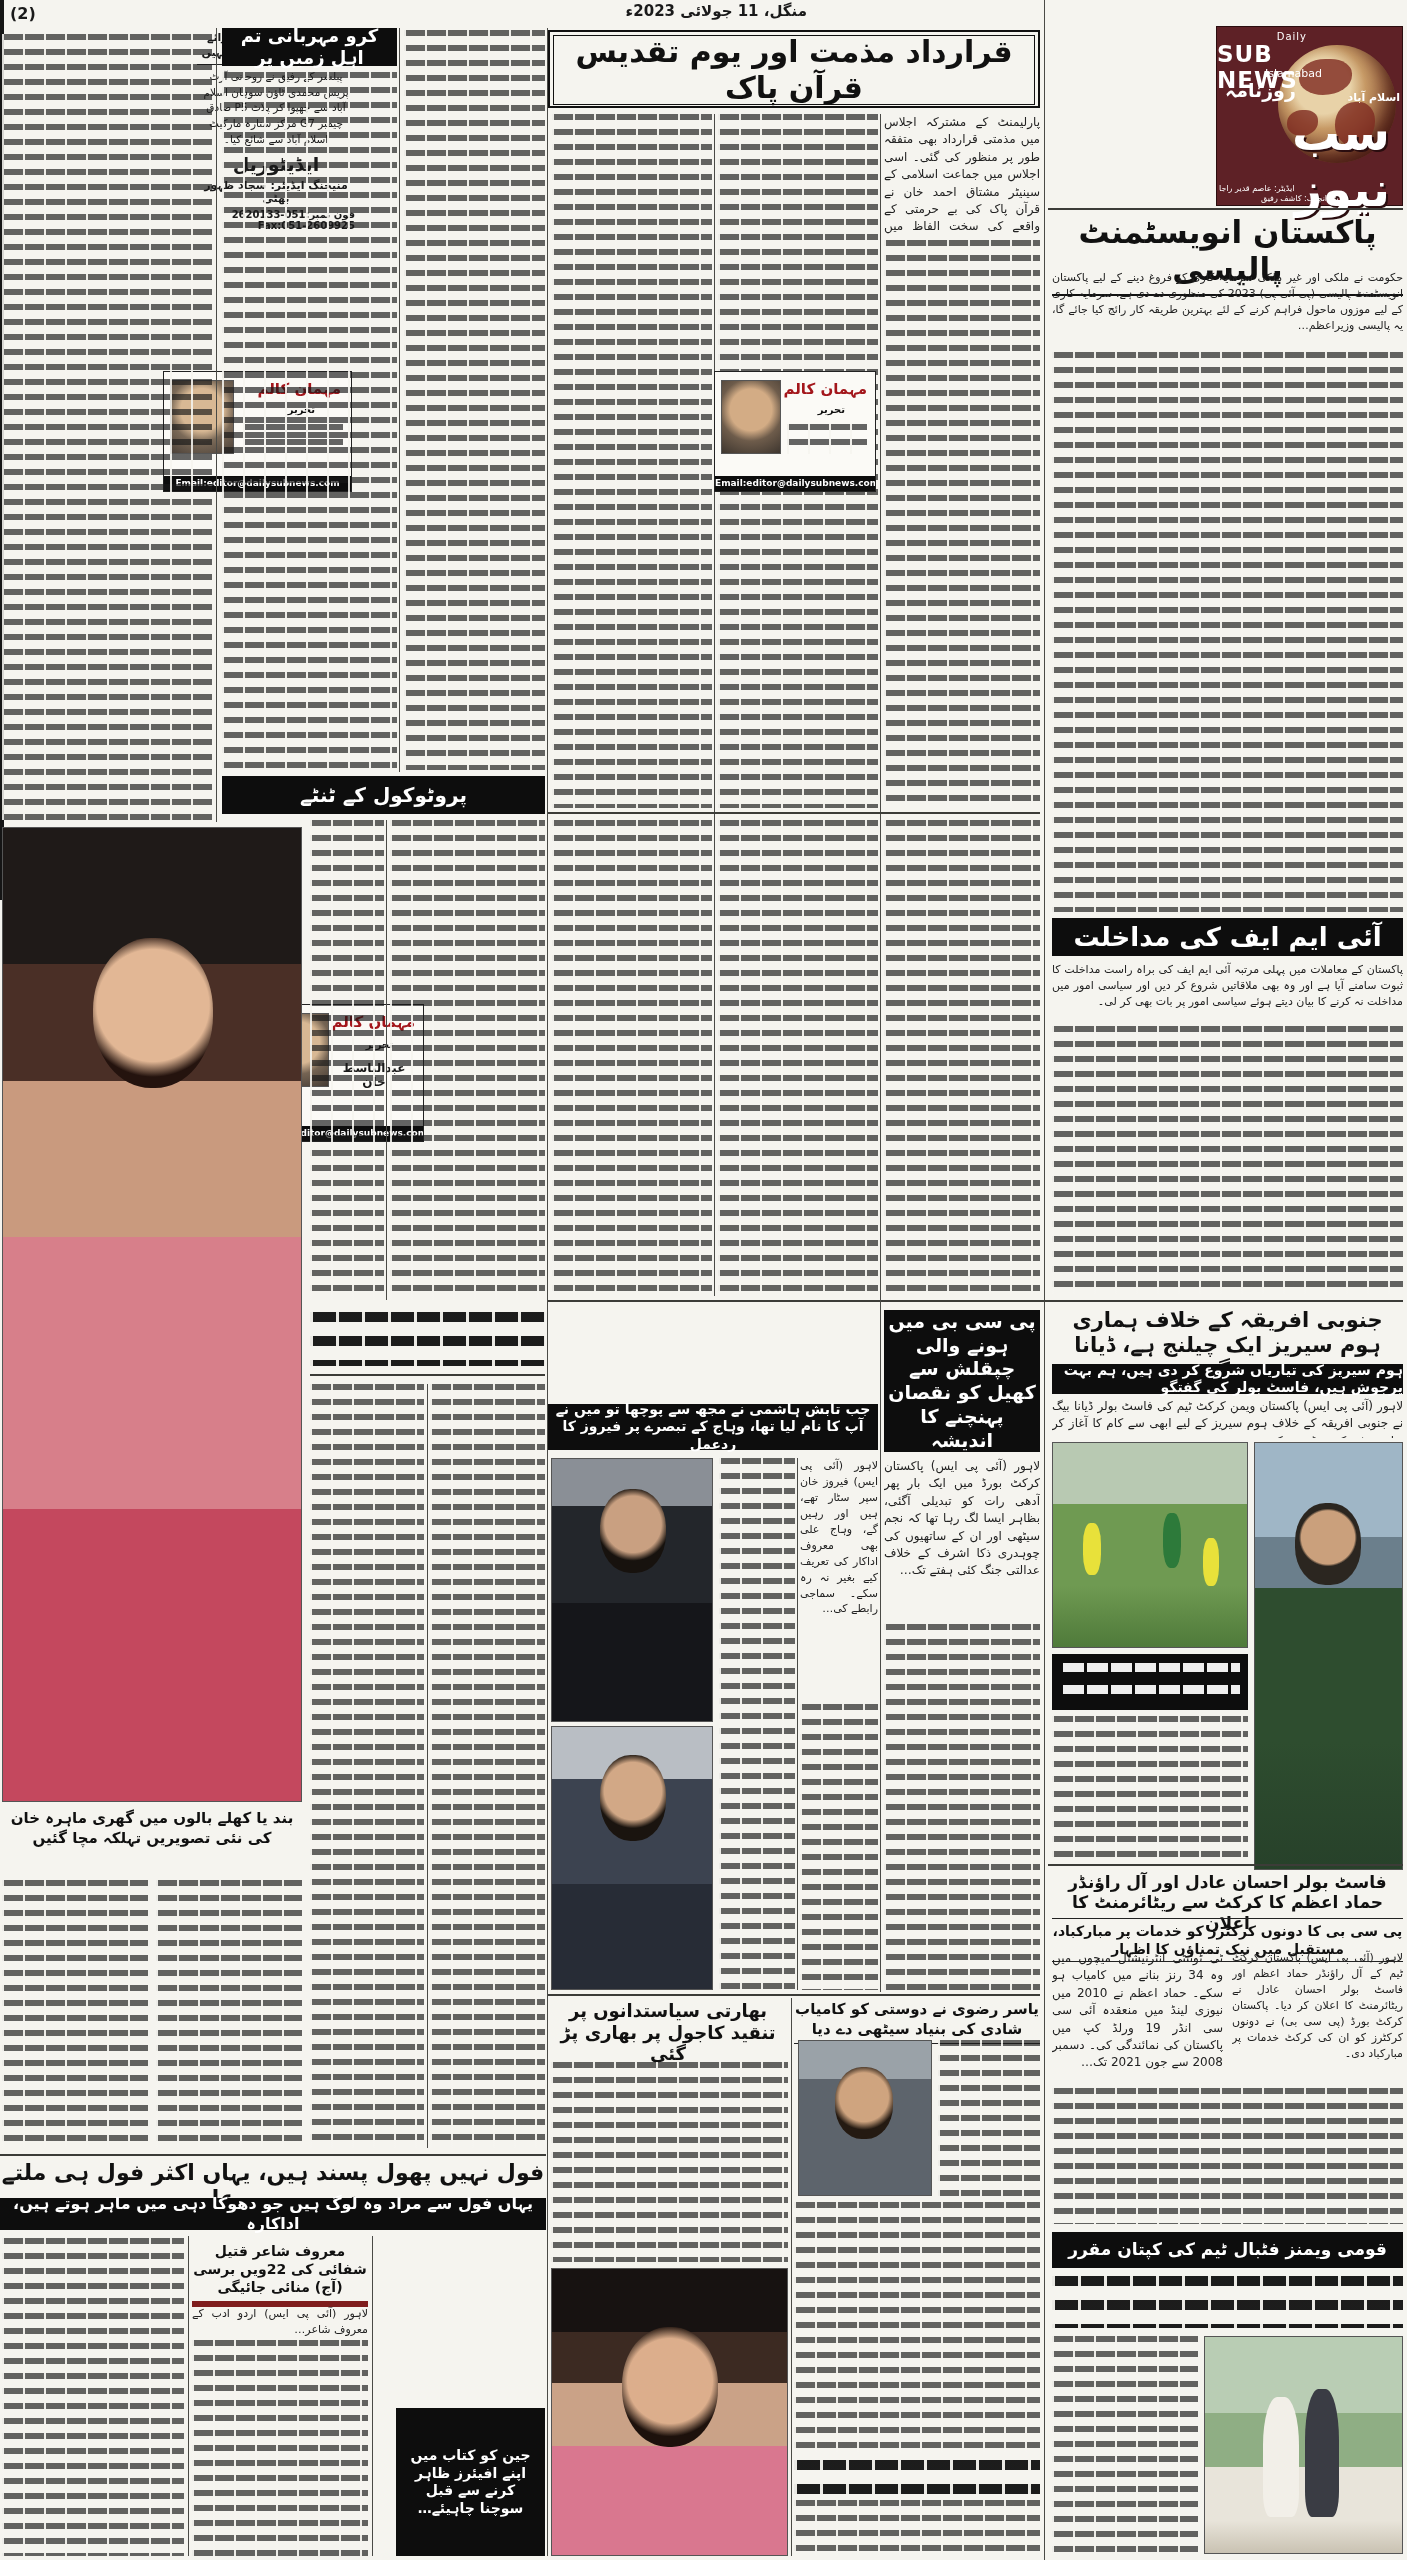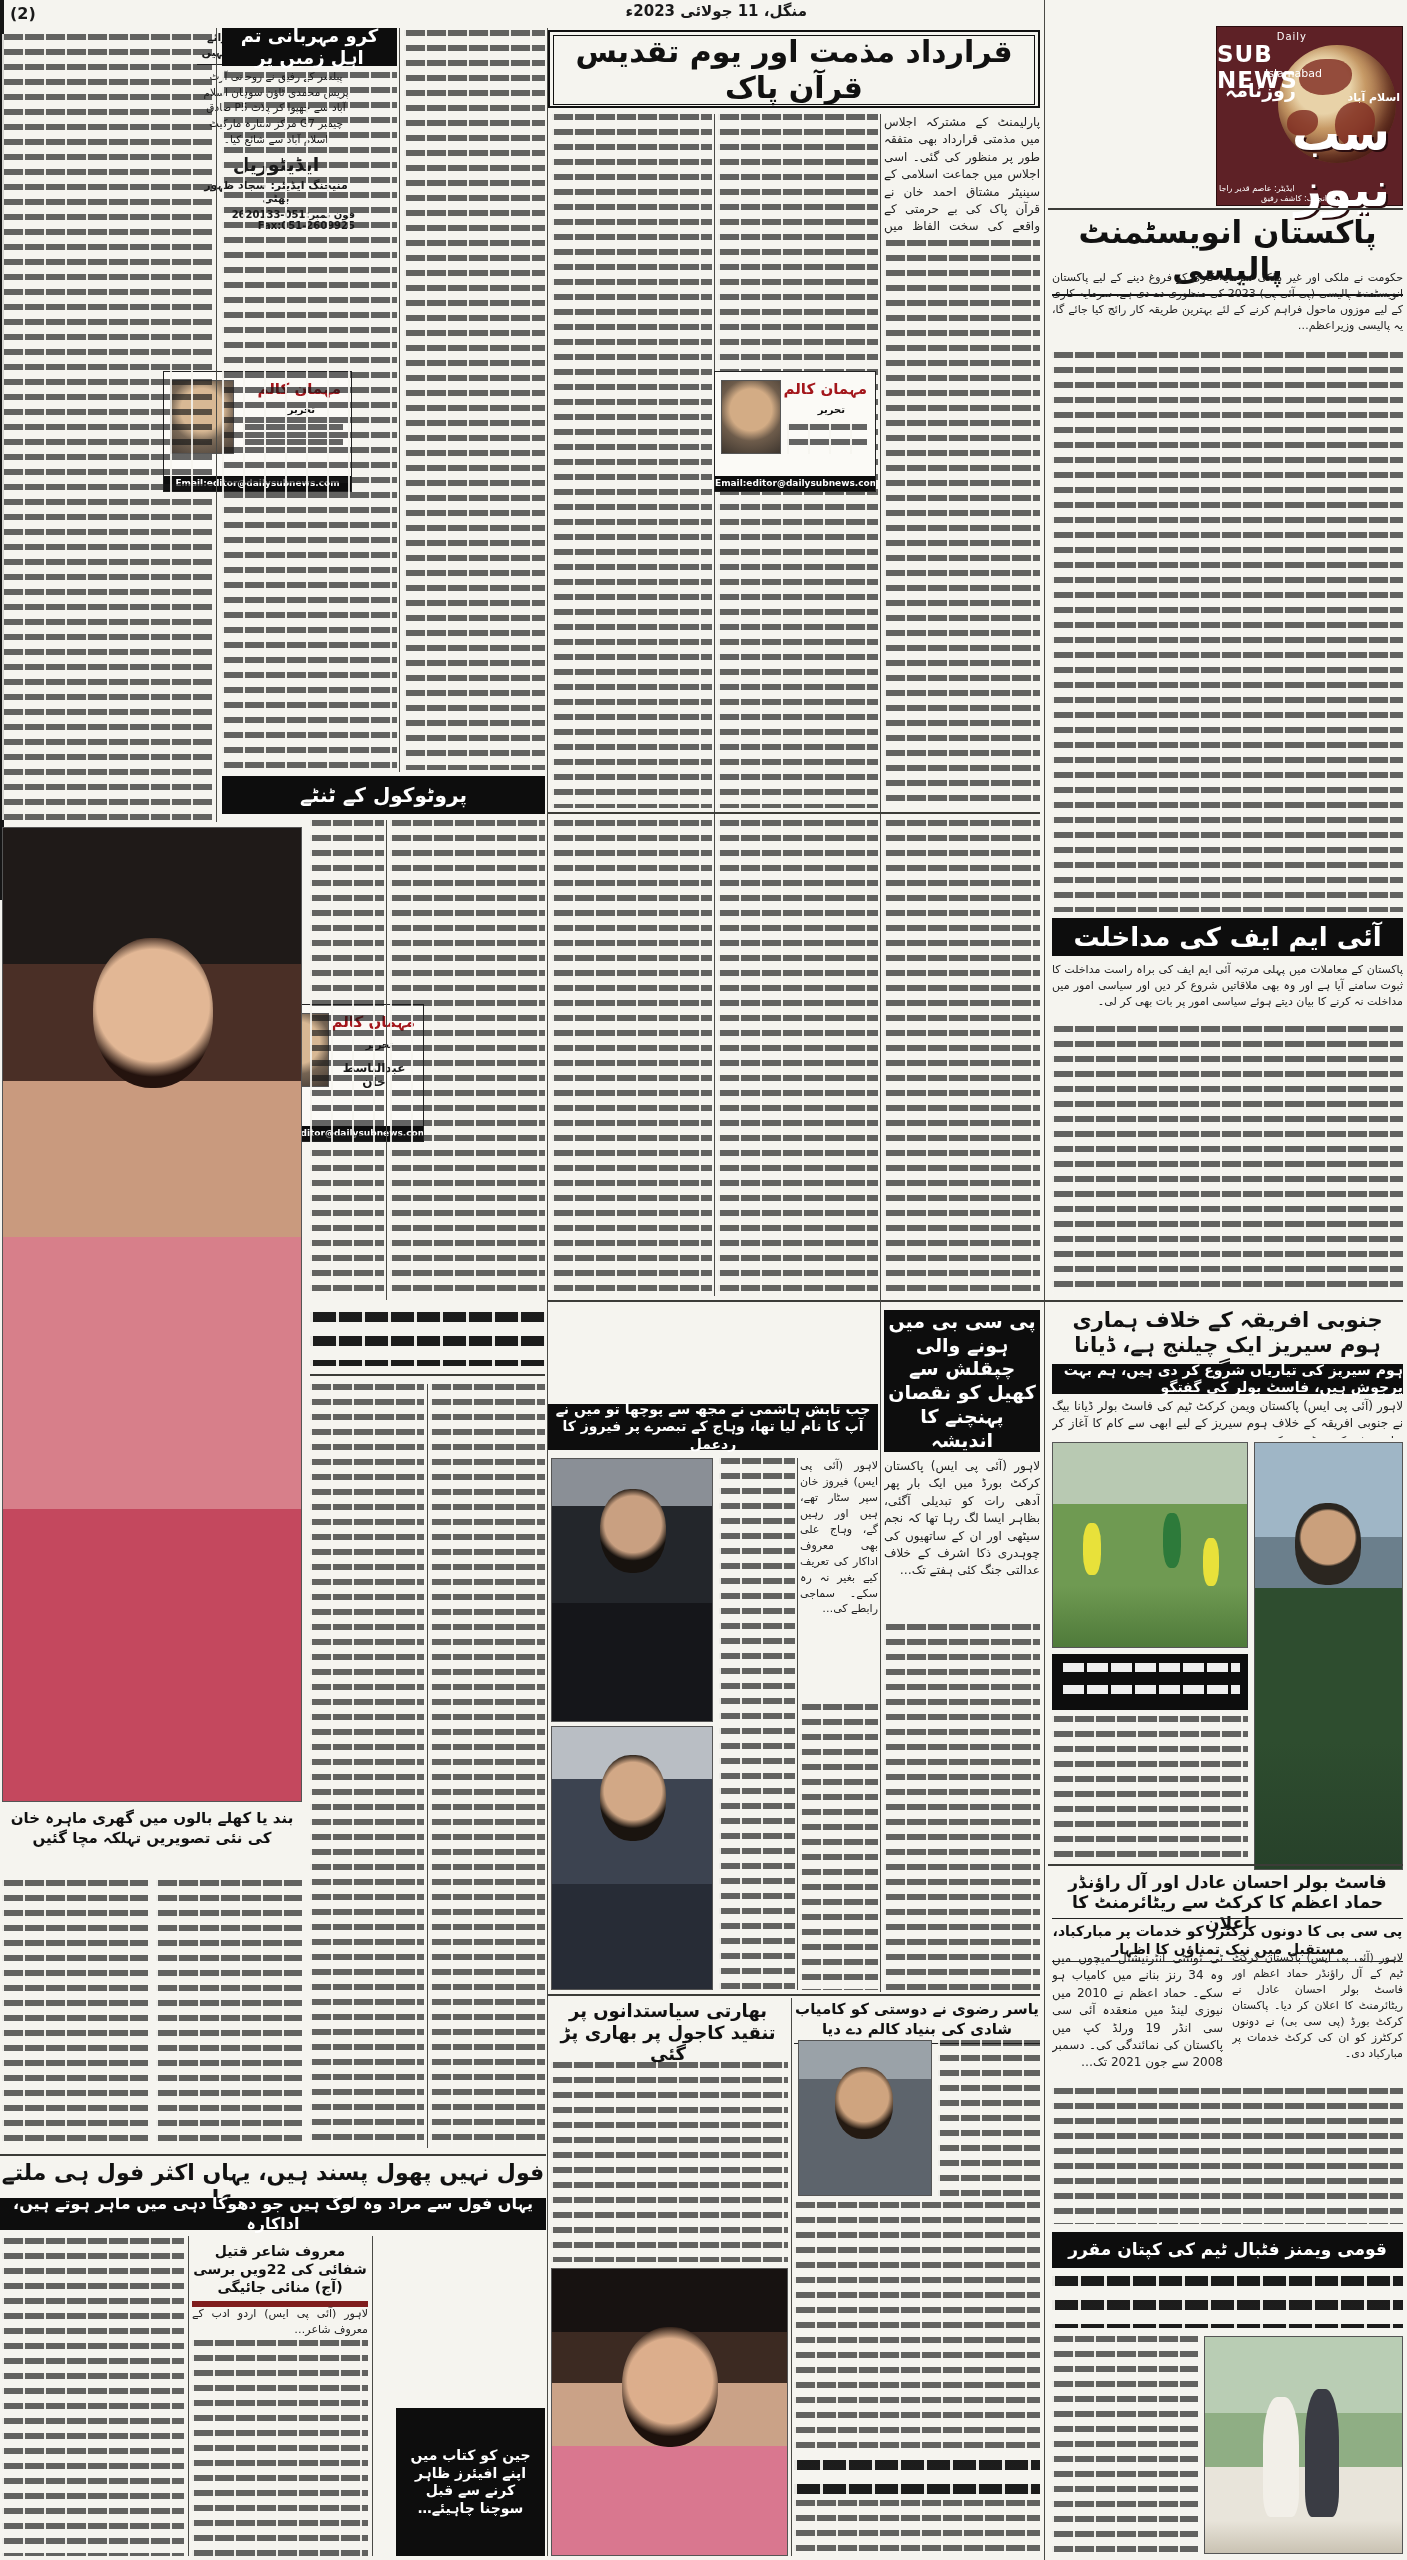--- a/index.html
+++ b/index.html
@@ -219,21 +219,21 @@
 
   <div class="abs hrule" style="left:548px;width:492px;top:1994px;"></div>
   <div class="abs vrule" style="left:791px;top:1998px;height:558px;"></div>
 
   <div class="abs headline" style="left:548px;width:240px;top:2000px;font-size:18px;">بھارتی سیاستدانوں پر تنقید کاجول پر بھاری پڑ گئی</div>
   <div class="abs greek" style="left:551px;width:237px;top:2062px;height:200px;"></div>
   <div class="abs photo" style="left:551px;top:2268px;width:237px;height:288px;background:linear-gradient(180deg,#171211 0 22%,#3c2a22 22% 40%,#caa287 40% 62%,#d9778f 62% 100%);">
     <div class="abs" style="left:70px;top:58px;width:96px;height:120px;background:radial-gradient(circle at 50% 45%,#dcae8c 0 52%,#1d110c 68%);border-radius:48%;"></div>
   </div>
 
-  <div class="abs smallhead" style="left:794px;width:246px;top:2000px;font-size:15px;border-bottom:1px solid #222;padding-bottom:4px;">یاسر رضوی نے دوستی کو کامیاب شادی کی بنیاد کالم دے دیا</div>
+  <div class="abs smallhead" style="left:794px;width:246px;top:2000px;font-size:15px;border-bottom:1px solid #222;padding-bottom:4px;">یاسر رضوی نے دوستی کو کامیاب شادی کی بنیاد سیٹھی دے دیا</div>
   <div class="abs photo" style="left:798px;top:2040px;width:134px;height:156px;background:linear-gradient(180deg,#9aa2a8 0 25%,#5d646c 25% 100%);">
     <div class="abs" style="left:36px;top:26px;width:58px;height:72px;background:radial-gradient(circle at 50% 42%,#cfa47f 0 48%,#241a12 64%);border-radius:46%;"></div>
   </div>
   <div class="abs greek" style="left:938px;width:102px;top:2040px;height:156px;"></div>
   <div class="abs greek" style="left:794px;width:246px;top:2202px;height:250px;"></div>
   <div class="abs greek-dark" style="left:794px;width:246px;top:2460px;height:34px;"></div>
   <div class="abs greek" style="left:794px;width:246px;top:2500px;height:56px;"></div>
 
 </div>
 

